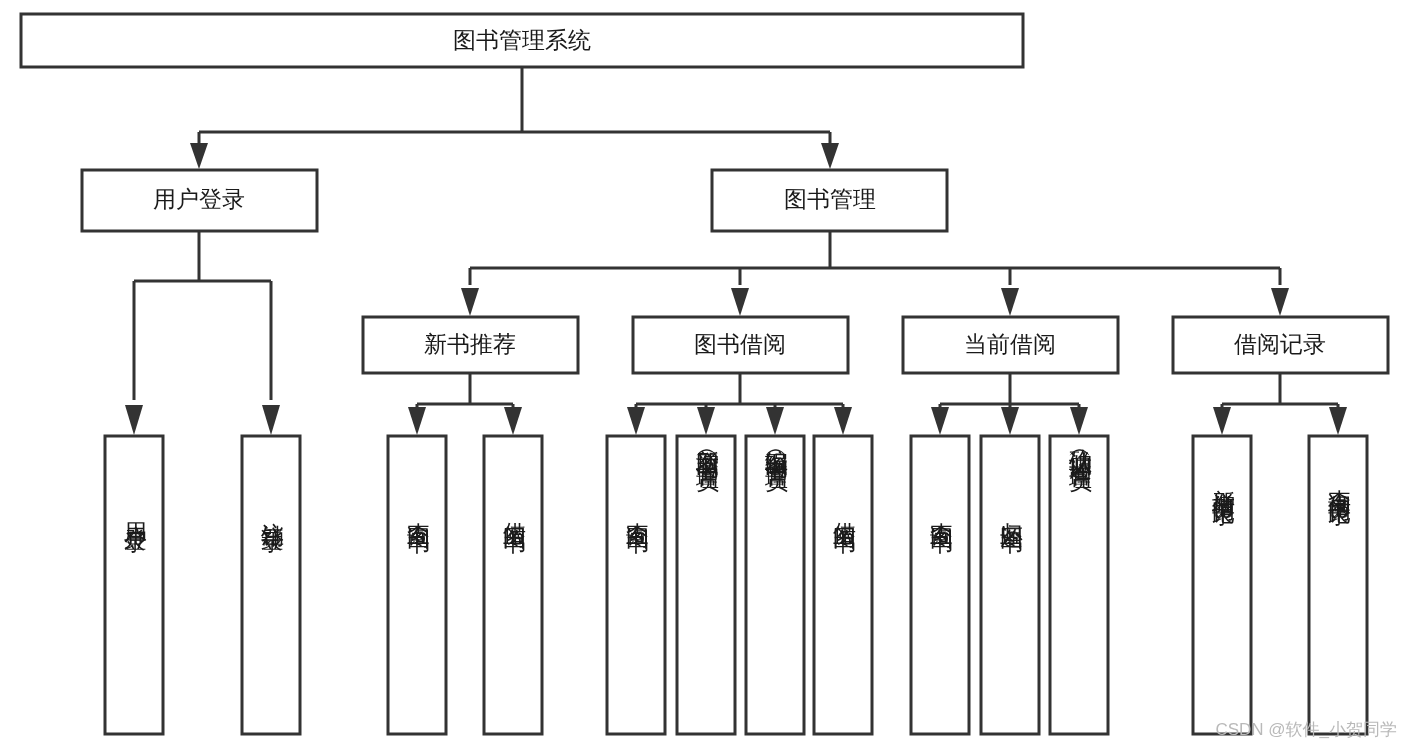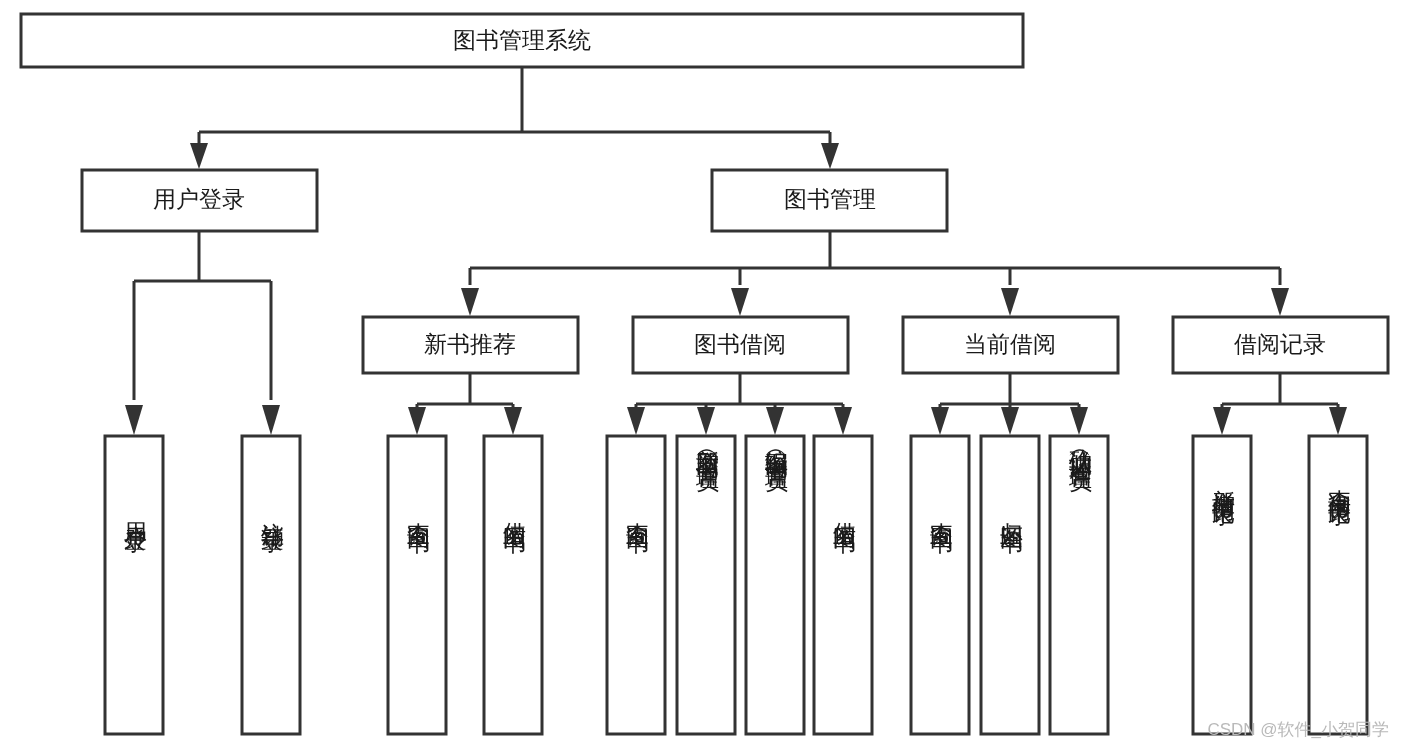--- a/index.html
+++ b/index.html
@@ -44,21 +44,21 @@
     stroke: #333333;
     stroke-width: 3;
     fill: none;
   }
   .arrow-head {
     fill: #333333;
     stroke: none;
   }
   .watermark {
     position: absolute;
-    right: 16px;
+    right: 8px;
     bottom: 6px;
     font-family: "Liberation Sans", "DejaVu Sans", sans-serif;
     font-size: 17px;
     color: #b9b9b9;
     white-space: nowrap;
     user-select: none;
   }
 </style>
 </head>
 <body>

